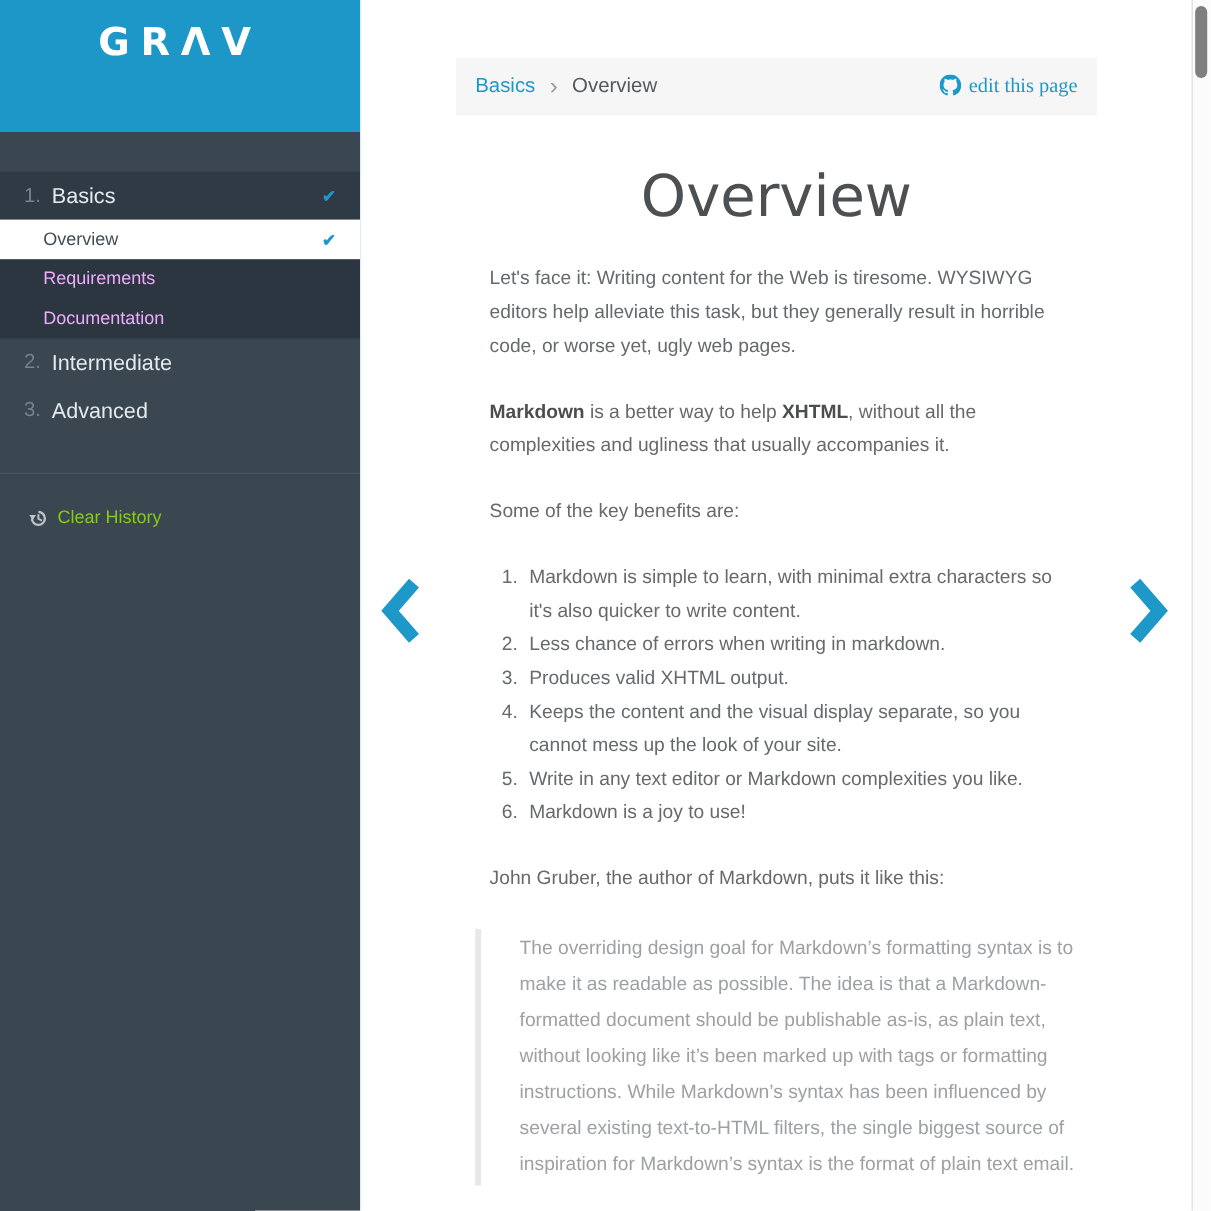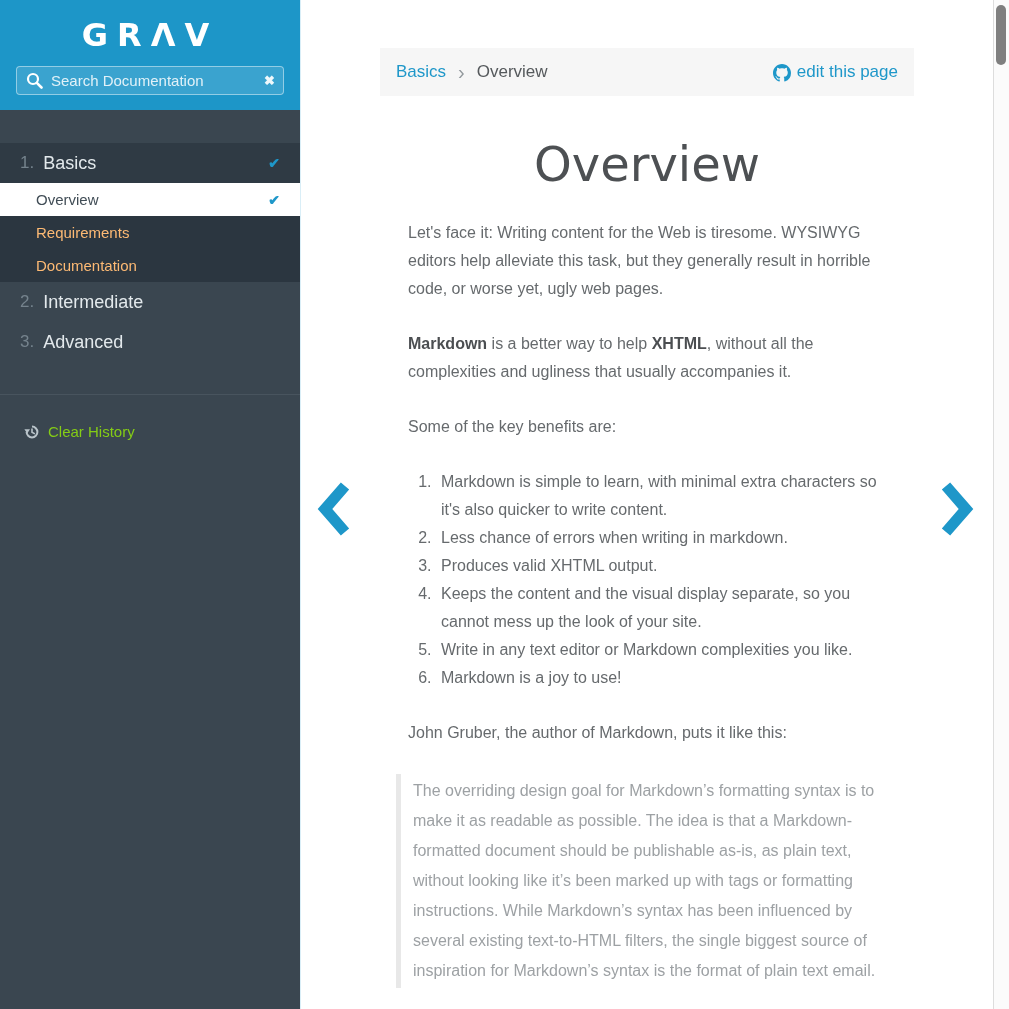--- a/index.html
+++ b/index.html
@@ -54,21 +54,21 @@
   }
   .section-header .num { color:#75838d; margin-right:9px; font-size:17px; }
   .section.active > .section-header { background:#2f3a44; }
   .check {
     margin-left:auto; color:#1e97c9; font-size:14px; font-weight:bold;
   }
   .submenu { background:#2b3640; }
   .submenu-item {
     display:flex; align-items:center;
     height:33px; padding:0 20px 0 36px;
-    font-size:15px; color:#fdba74; cursor:pointer;
+    font-size:15px; color:#f0abfc; cursor:pointer;
   }
   .submenu-item.active { background:#ffffff; color:#414d56; }
 
   .sidebar-divider {
     border:none; border-top:1px solid #48545e; margin:32px 0 0;
   }
   .clear-history {
     display:flex; align-items:center; gap:8px;
     margin:28px 0 0; padding:0 24px;
     color:#84cc16; font-size:15px; cursor:pointer;
@@ -83,38 +83,38 @@
   .container { width:534px; margin:0 auto; }
   .breadcrumb-bar {
     margin-top:48px; height:48px; background:#f6f6f6;
     display:flex; align-items:center; padding:0 16px;
     font-size:17px;
   }
   .crumb-link { color:#1e97c9; text-decoration:none; cursor:pointer; }
   .crumb-sep { color:#93999d; margin:0 12px; font-size:20px; line-height:1; }
   .crumb-current { color:#55595c; }
   .edit-link {
-    margin-left:auto; display:flex; align-items:flex-end; gap:6px;
-    color:#1e97c9; font-size:17px; text-decoration:none; cursor:pointer;
+    margin-left:auto; display:flex; align-items:flex-start; gap:6px;
+    color:#1e97c9; font-size:17px; text-decoration:none; cursor:pointer;font-family:Liberation Serif, serif;
   }
 
   .page-title {
     font-family:"DejaVu Sans", sans-serif;
     font-size:48px; font-weight:400; color:#4d5053;
     text-align:center; margin:40px 0 10px;
   }
   .content {
     padding:0 16px; font-size:16px; line-height:28px; color:#666a6d;
   }
   .content p { margin:27px 12px; }
   .content strong { color:#4b4e51; }
   .content ol { margin:27px 0; padding-left:40px; }
   .content li { padding-left:5px; }
   .content blockquote {
-    margin:27px 0 0; padding:2px 0 2px 12px;
+    margin:27px 0 0; padding:2px 0 2px 32px;
     border-left:5px solid #e8e8e8;
     color:#9da1a4; line-height:30px;
   }
 
   .pager {
     position:absolute; top:481px; cursor:pointer; line-height:0;
   }
   .pager.prev { left:16px; }
   .pager.next { right:19px; }
 
@@ -129,28 +129,20 @@
     width:10px; height:60px; border-radius:5px;
     background:#7f7f7f; cursor:pointer;
   }
 </style>
 </head>
 <body>
 
 <aside class="sidebar">
   <div class="sidebar-header">
     <div class="logo">GRΛV</div>
-    <div class="search-box">
-      <svg class="search-icon" viewBox="0 0 17 17">
-        <circle cx="7" cy="7" r="5" fill="none" stroke="#ffffff" stroke-width="2.2"></circle>
-        <line x1="10.8" y1="10.8" x2="15.5" y2="15.5" stroke="#ffffff" stroke-width="2.6" stroke-linecap="round"></line>
-      </svg>
-      <input class="search-input" type="text" placeholder="Search Documentation" style="">
-      <span class="search-clear">✖</span>
-    </div>
   </div>
 
   <nav class="nav">
     <div class="section active">
       <div class="section-header">
         <span class="num">1.</span>
         <span>Basics</span>
         <span class="check">✔</span>
       </div>
       <div class="submenu">

